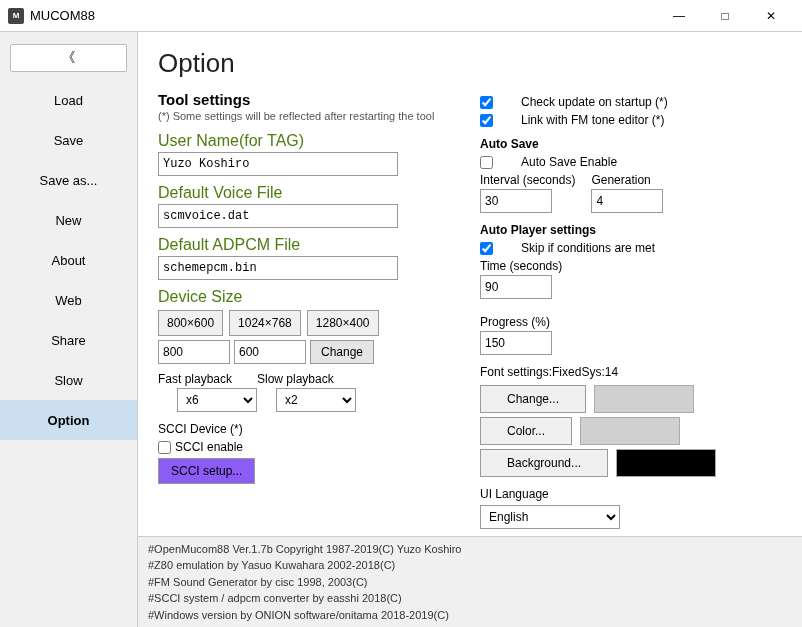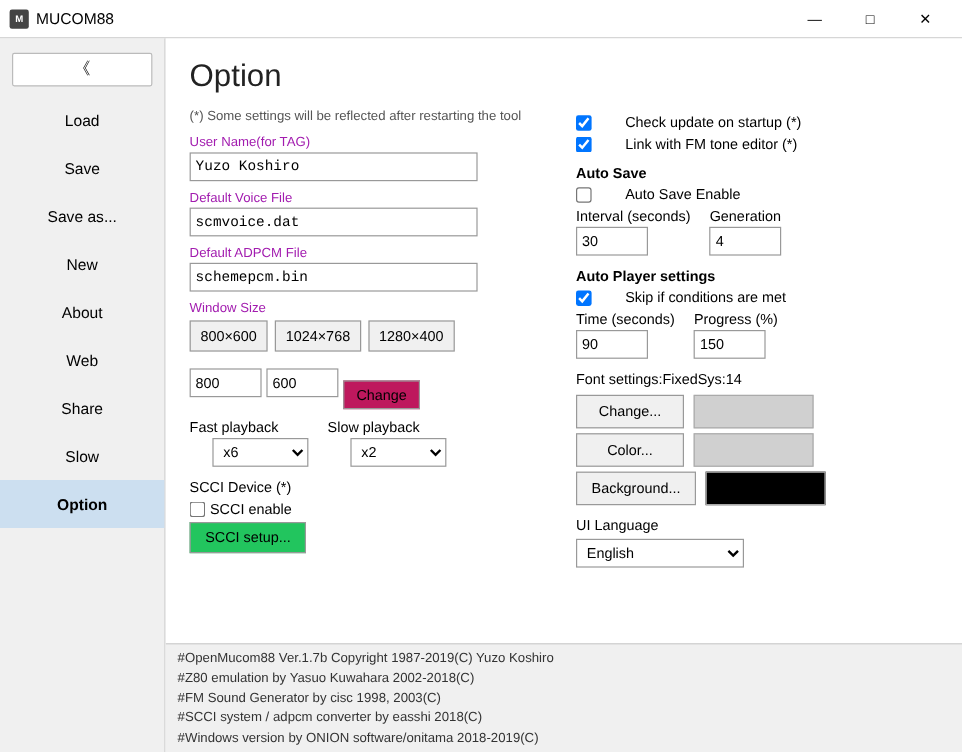--- a/index.html
+++ b/index.html
@@ -124,24 +124,24 @@
     .left-col {
       flex: 1;
       min-width: 280px;
     }
     .right-col {
       flex: 1;
       min-width: 280px;
     }
 
     .field-label {
-      font-size: 11px;
+      font-size: 16px;
       margin-bottom: 2px;
       margin-top: 8px;
-      color: #a21caf;
+      color: #4d7c0f;
     }
     .text-input {
       width: 240px;
       height: 24px;
       border: 1px solid #999;
       padding: 2px 4px;
       font-size: 12px;
       background: #fff;
       font-family: Liberation Mono, monospace;
     }
@@ -163,40 +163,39 @@
       padding: 0 8px;
     }
 
     .window-custom-row {
       display: flex;
       gap: 4px;
       align-items: center;
       margin-top: 4px;
     }
     .small-input {
-      width: 60px;
+      width: 72px;
       height: 24px;
       border: 1px solid #999;
       padding: 2px 4px;
       font-size: 12px;
       background: #fff;
     }
     .change-btn {
       height: 24px;
       border: 1px solid #999;
-      background: #be185d;
+      background: #e5e5e5;
       cursor: pointer;
       font-size: 12px;
       padding: 0 10px;
-      margin-top: 20px;
     }
 
     .playback-row {
       display: flex;
-      gap: 16px;
+      gap: 0;
       margin-top: 8px;
       align-items: flex-start;
     }
     .playback-group label {
       font-size: 12px;
       display: block;
       margin-bottom: 2px;
     }
     .playback-select {
       height: 24px;
@@ -221,21 +220,21 @@
       align-items: center;
       gap: 4px;
       margin-bottom: 4px;
     }
     .checkbox-row label {
       font-size: 12px;
     }
     .scci-setup-btn {
       height: 26px;
       border: 1px solid #999;
-      background: #22c55e;
+      background: #8b5cf6;
       cursor: pointer;
       font-size: 12px;
       padding: 0 12px;
     }
 
     
     .right-col .checkbox-row {
       margin-top: 4px;
       gap: 28px;
     }
@@ -264,20 +263,21 @@
     }
     .auto-player-title {
       font-size: 12px;
       font-weight: bold;
       margin-bottom: 4px;
     }
     .time-progress-row {
       display: flex;
       gap: 16px;
       margin-top: 4px;
+      flex-direction: column;
     }
     .time-group label, .progress-group label {
       font-size: 12px;
       display: block;
       margin-bottom: 2px;
     }
 
     .font-section {
       margin-top: 10px;
     }
@@ -289,21 +289,21 @@
       display: flex;
       gap: 8px;
       align-items: center;
     }
     .font-btn {
       height: 28px;
       border: 1px solid #999;
       background: #f0f0f0;
       cursor: pointer;
       font-size: 12px;
-      padding: 0 12px;
+      padding: 0 26px;
       min-width: 90px;
     }
     .color-preview {
       width: 100px;
       height: 28px;
       background: #d0d0d0;
       border: 1px solid #aaa;
     }
     .bg-preview {
       width: 100px;
@@ -389,32 +389,33 @@
     <div class="sidebar-spacer"></div>
   </div>
 
   <div class="main-area">
     <div class="main-content">
       <h1 class="page-title">Option</h1>
 
       <div class="two-col">
 
         <div class="left-col">
+          <div class="section-title">Tool settings</div>
           <div class="section-note">(*) Some settings will be reflected after restarting the tool</div>
 
           <div class="field-label">User Name(for TAG)</div>
           <input class="text-input text-input-full" type="text" value="Yuzo Koshiro" style="">
 
           <div class="field-label">Default Voice File</div>
           <input class="text-input text-input-full" type="text" value="scmvoice.dat" style="">
 
           <div class="field-label">Default ADPCM File</div>
           <input class="text-input text-input-full" type="text" value="schemepcm.bin" style="">
 
-          <div class="field-label">Window Size</div>
+          <div class="field-label">Device Size</div>
           <div class="window-size-row">
             <button class="preset-btn">800×600</button>
             <button class="preset-btn">1024×768</button>
             <button class="preset-btn">1280×400</button>
           </div>
           <div class="window-custom-row">
             <input class="small-input" type="text" value="800" style="">
             <input class="small-input" type="text" value="600" style="">
             <button class="change-btn">Change</button>
           </div>

